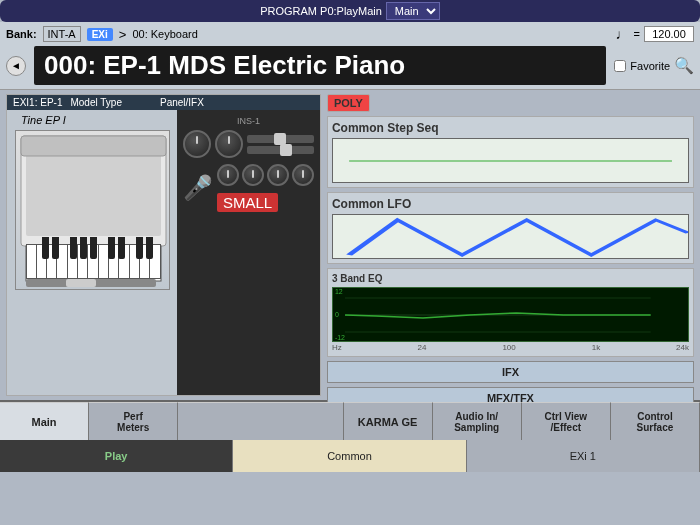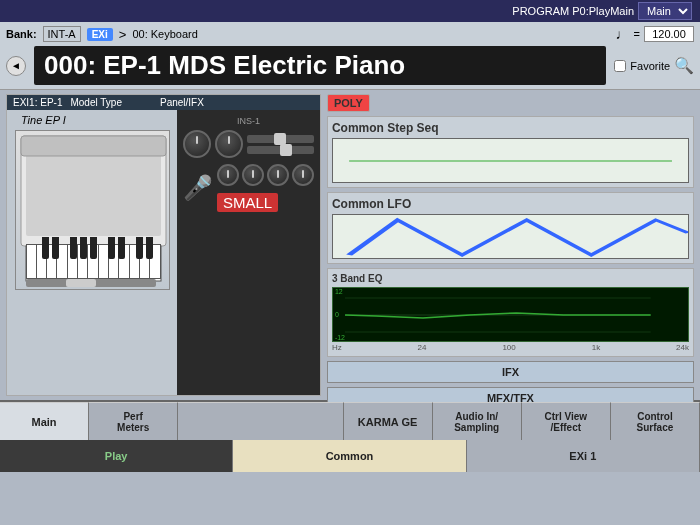--- a/index.html
+++ b/index.html
@@ -8,26 +8,27 @@
       height: 525px;
       background: #b0b8c4;
       font-family: Arial, sans-serif;
       font-size: 11px;
       overflow: hidden;
     }
 
     
     #title-bar {
       display: flex;
-      justify-content: flex-end;
+      justify-content: center;
       align-items: center;
       background: #2a2a5a;
       color: white;
       height: 22px;
       padding: 0 8px;
+      border-radius: 6px;
     }
     #title-bar-right {
       display: flex;
       align-items: center;
       gap: 4px;
     }
     .title-bar-dropdown {
       background: #3a3a7a;
       color: white;
       border: 1px solid #6666aa;
@@ -416,21 +417,21 @@
     }
     .bottom-tab {
       flex: 1;
       display: flex;
       align-items: center;
       justify-content: center;
       background: #aab0ba;
       border-right: 1px solid #777;
       cursor: pointer;
       font-size: 11px;
-      font-weight: bold;
+      font-weight: normal;
       color: #222;
     }
     .bottom-tab.active {
       background: #e8e0c0;
     }
     .bottom-tab.play-tab {
       background: #3a3a3a;
       color: #88cc88;
       font-weight: bold;
     }

